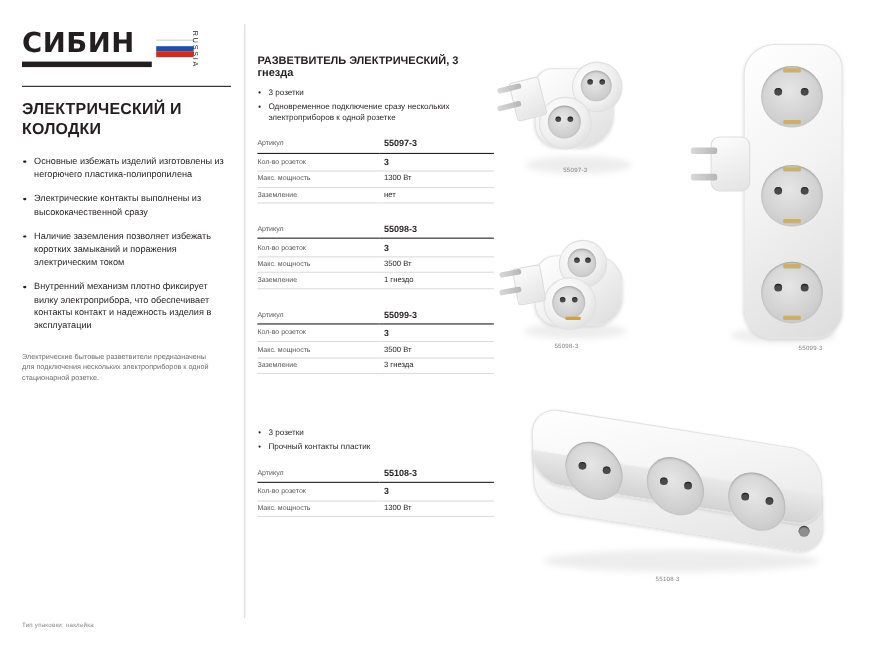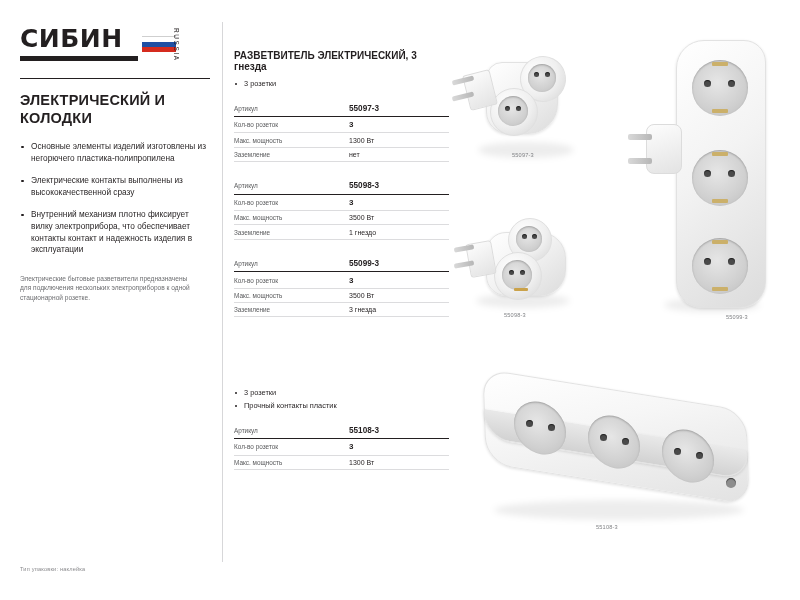--- a/index.html
+++ b/index.html
@@ -294,36 +294,38 @@
           <i class="flag-r"></i>
       </div>
       <div class="brand-russia">RUSSIA</div>
     </div>
 
     <div class="hr-black"></div>
 
     <h1 class="left-title">ЭЛЕКТРИЧЕСКИЙ И КОЛОДКИ</h1>
 
     <ul class="bullets">
-      <li>Основные элементы изделий изготовлены из негорючего пластика-полипропилена</li>
+      <li>Основные избежать изделий изготовлены из негорючего пластика-полипропилена</li>
       <li>Электрические контакты выполнены из высококачественной сразу</li>
+      <li>Наличие заземления позволяет избежать коротких замыканий и поражения электрическим током</li>
       <li>Внутренний механизм плотно фиксирует вилку электроприбора, что обеспечивает контакты контакт и надежность изделия в эксплуатации</li>
     </ul>
 
     <div class="footnote">Электрические бытовые разветвители предназначены для подключения нескольких электроприборов к одной стационарной розетке.</div>
   </div>
 
   <div class="package-note">Тип упаковки: наклейка</div>
 
   <div class="v-divider"></div>
 
   <div class="spec-col one">
     <div class="spec-title">РАЗВЕТВИТЕЛЬ ЭЛЕКТРИЧЕСКИЙ, 3 гнезда</div>
     <ul class="small-bullets">
       <li>3 розетки</li>
+      <li>Одновременное подключение сразу нескольких электроприборов к одной розетке</li>
     </ul>
 
     <table class="spec">
       <tbody>
           <tr class="head">
         <td>Артикул</td>
         <td class="val">55097-3</td>
       </tr>
       <tr class="bold-val">
         <td>Кол-во розеток</td>

